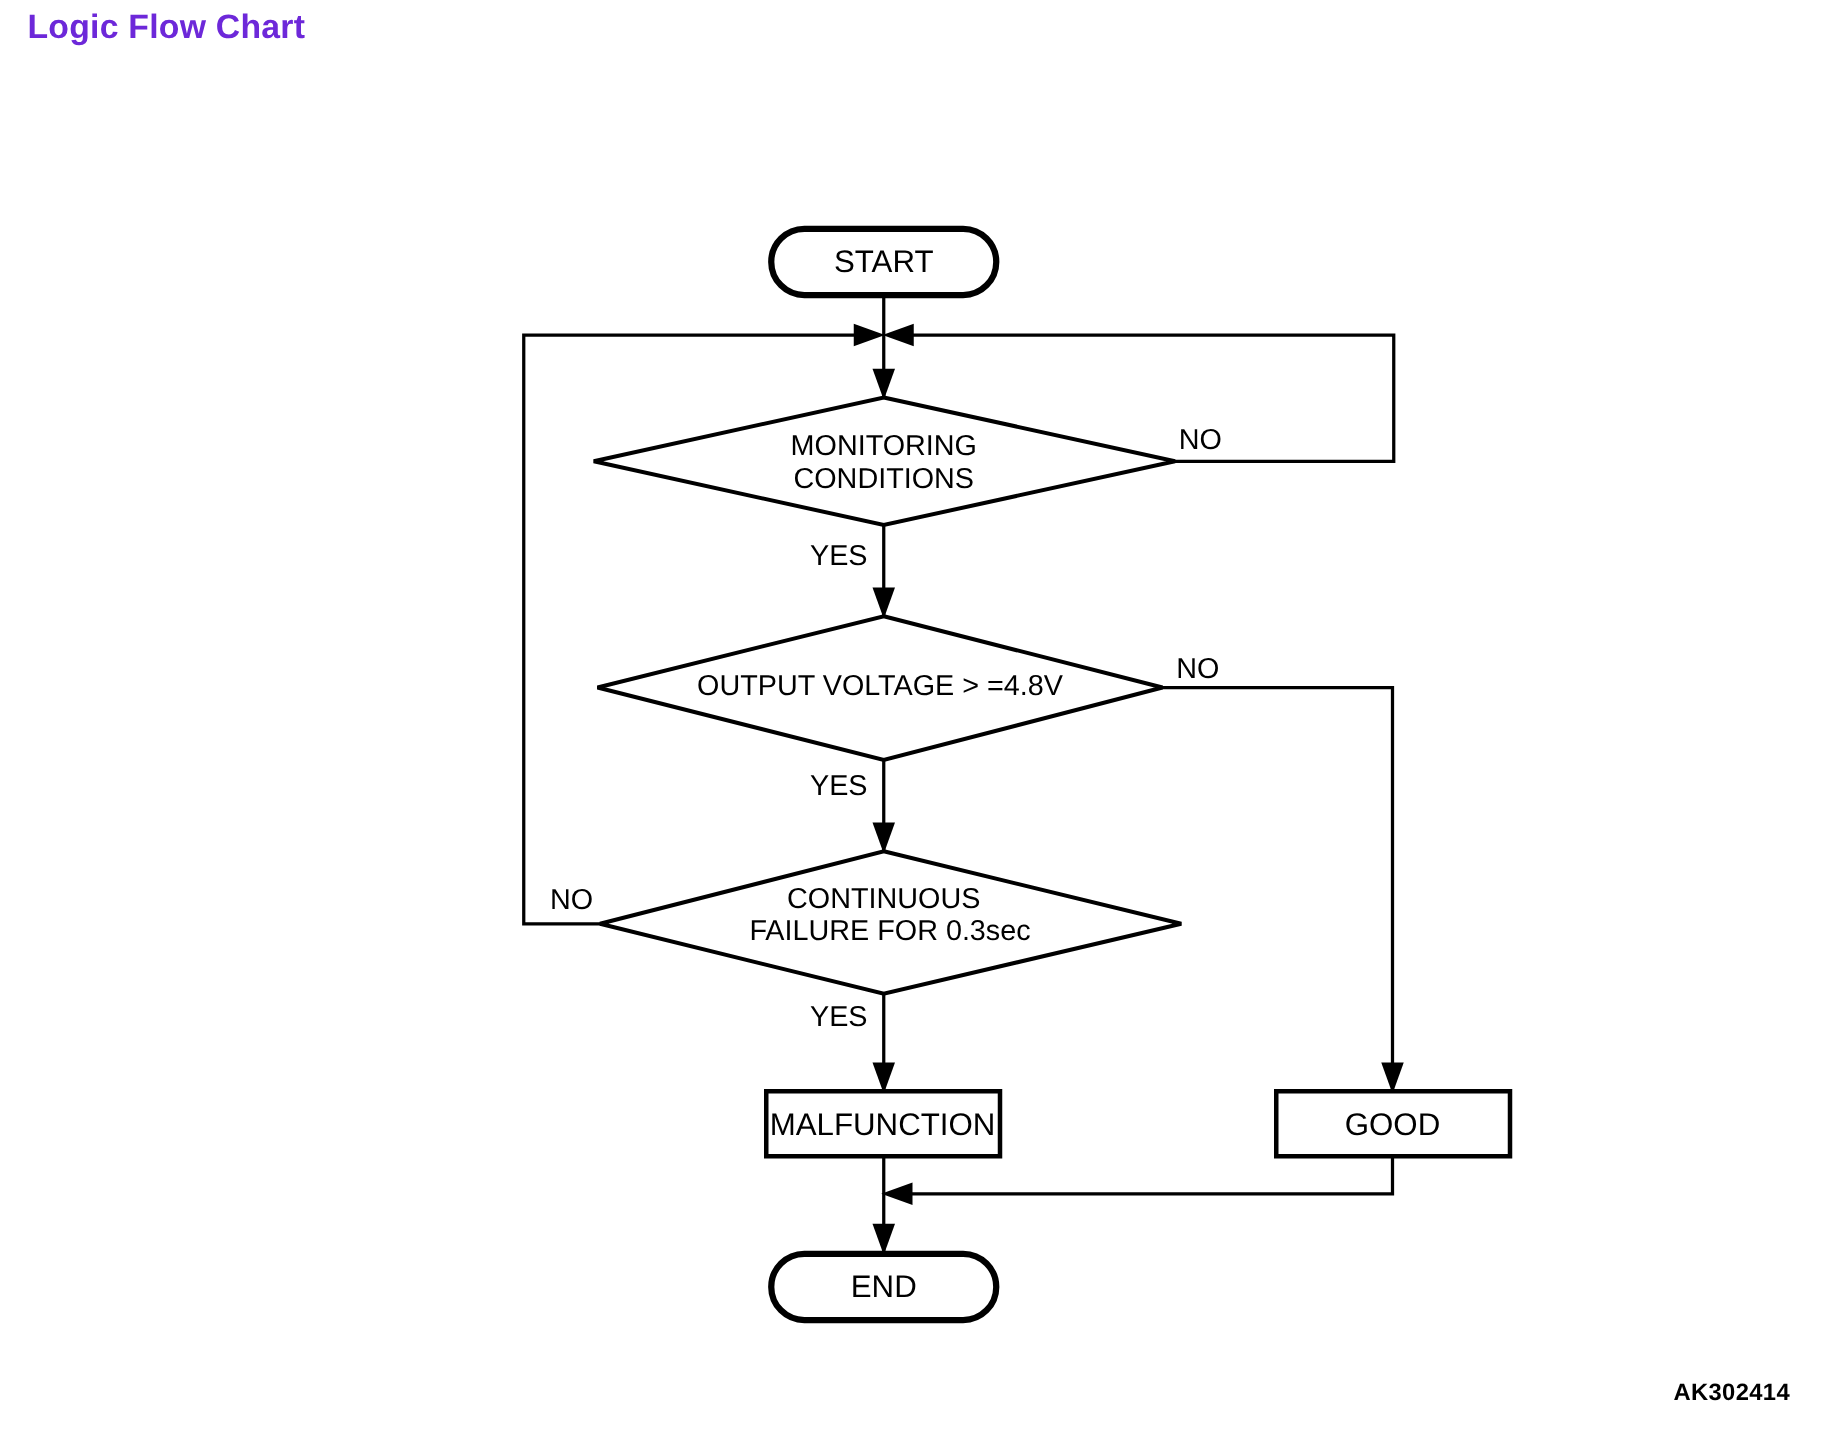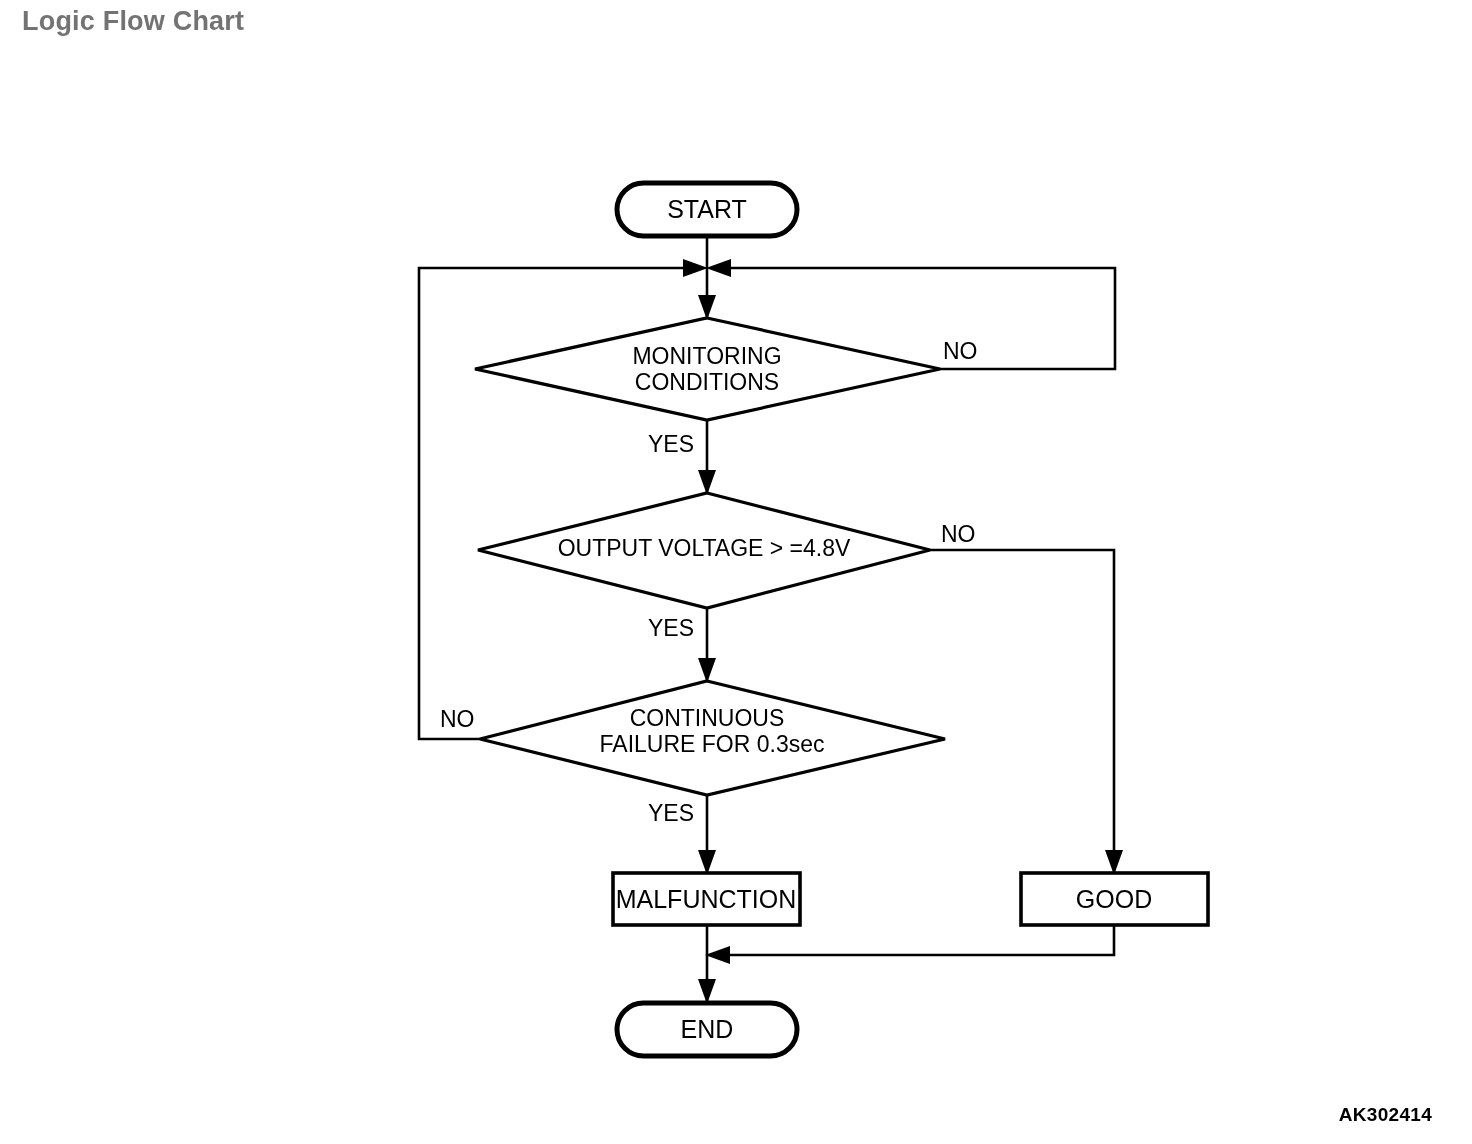--- a/index.html
+++ b/index.html
@@ -15,21 +15,21 @@
     color: #000000;
     overflow: hidden;
   }
   #page-title {
     position: absolute;
     left: 22px;
     top: 6px;
     font-size: 27px;
     font-weight: bold;
     letter-spacing: 0.2px;
-    color: #737373;
+    color: #6d28d9;
     white-space: nowrap;
   }
   #watermark {
     position: absolute;
     right: 40px;
     bottom: 18px;
     font-size: 19px;
     font-weight: bold;
     letter-spacing: 0.3px;
     color: #000000;

